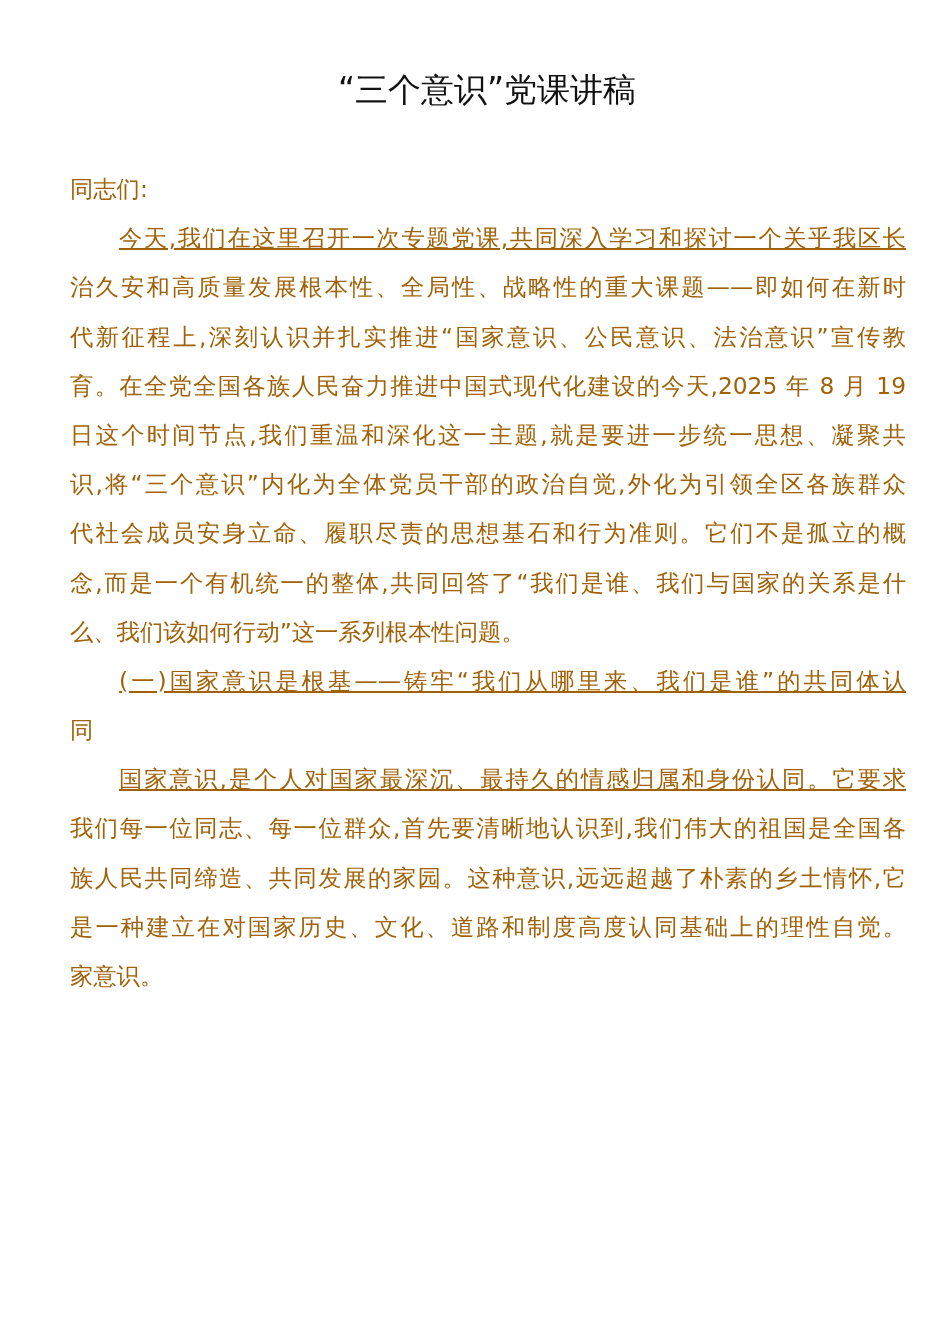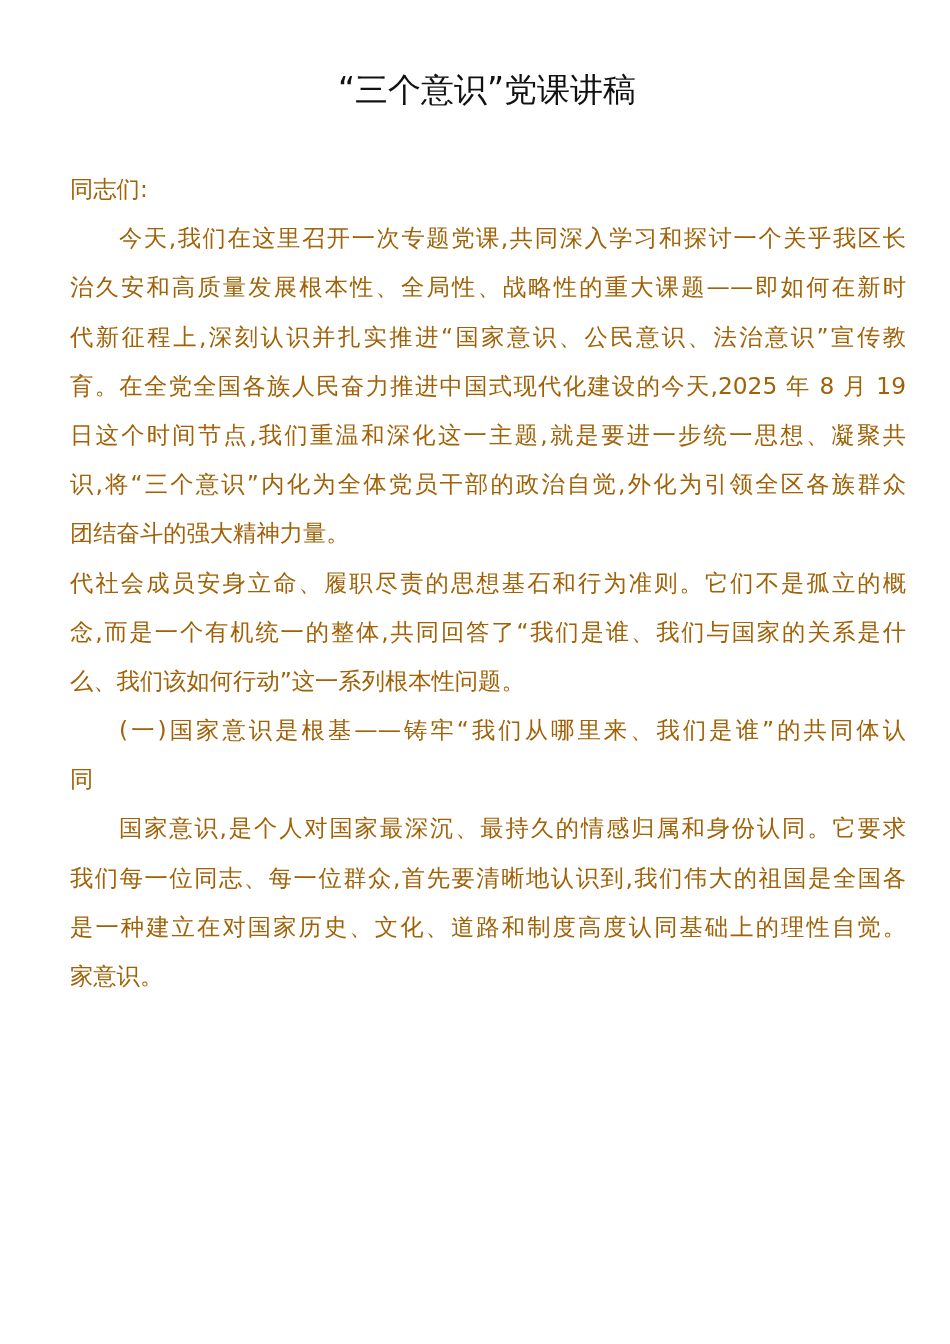--- a/index.html
+++ b/index.html
@@ -17,53 +17,53 @@
     }
     .body {
       position: absolute; left: 58px; top: 164px; width: 836px;
     }
     .line {
       display: block; height: 49.2px; line-height: 49.2px;
       font-size: 23.3px; white-space: nowrap; color: #a16207;
       text-align: justify; text-align-last: justify;
     }
     .line.last { text-align-last: left; }
-    .indent { padding-left: 49px; }
+    .indent { padding-left: 49px; text-decoration: underline; }
   </style>
 </head>
 <body>
 
 <div class="page">
   <div class="title">“三个意识”党课讲稿</div>
 
   <div class="body">
     <span class="line last">同志们:</span>
 
     <div>
       <span class="line indent">今天,我们在这里召开一次专题党课,共同深入学习和探讨一个关乎我区长</span>
       <span class="line">治久安和高质量发展根本性、全局性、战略性的重大课题——即如何在新时</span>
       <span class="line">代新征程上,深刻认识并扎实推进“国家意识、公民意识、法治意识”宣传教</span>
       <span class="line">育。在全党全国各族人民奋力推进中国式现代化建设的今天,2025 年 8 月 19</span>
       <span class="line">日这个时间节点,我们重温和深化这一主题,就是要进一步统一思想、凝聚共</span>
       <span class="line">识,将“三个意识”内化为全体党员干部的政治自觉,外化为引领全区各族群众</span>
-      <span class="line last">团结奋斗的强大精神力量。</span>
     </div>
 
 
     <div>
       <span class="line">代社会成员安身立命、履职尽责的思想基石和行为准则。它们不是孤立的概</span>
       <span class="line">念,而是一个有机统一的整体,共同回答了“我们是谁、我们与国家的关系是什</span>
       <span class="line last">么、我们该如何行动”这一系列根本性问题。</span>
     </div>
 
     <div>
       <span class="line indent">(一)国家意识是根基——铸牢“我们从哪里来、我们是谁”的共同体认</span>
       <span class="line last">同</span>
     </div>
 
     <div>
       <span class="line indent">国家意识,是个人对国家最深沉、最持久的情感归属和身份认同。它要求</span>
       <span class="line">我们每一位同志、每一位群众,首先要清晰地认识到,我们伟大的祖国是全国各</span>
+      <span class="line">族人民共同缔造、共同发展的家园。这种意识,远远超越了朴素的乡土情怀,它</span>
       <span class="line">是一种建立在对国家历史、文化、道路和制度高度认同基础上的理性自觉。</span>
       <span class="line last">家意识。</span>
     </div>
   </div>
 </div>
 
 </body></html>

